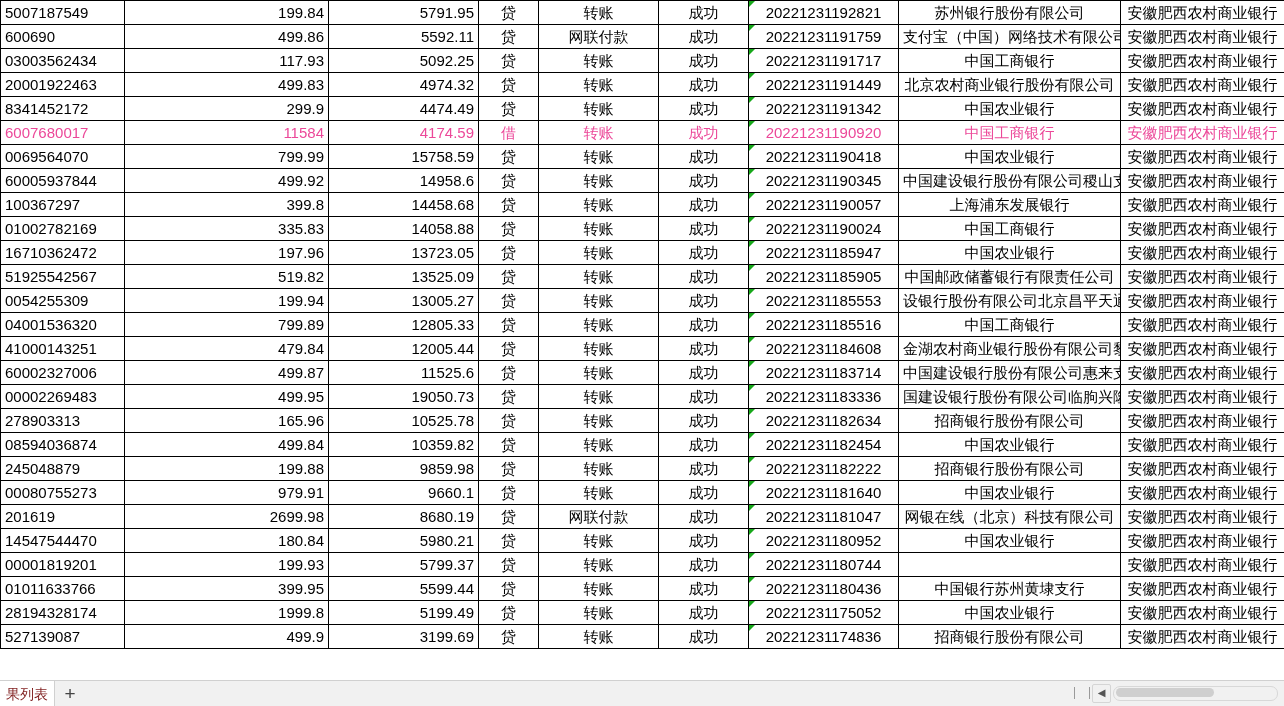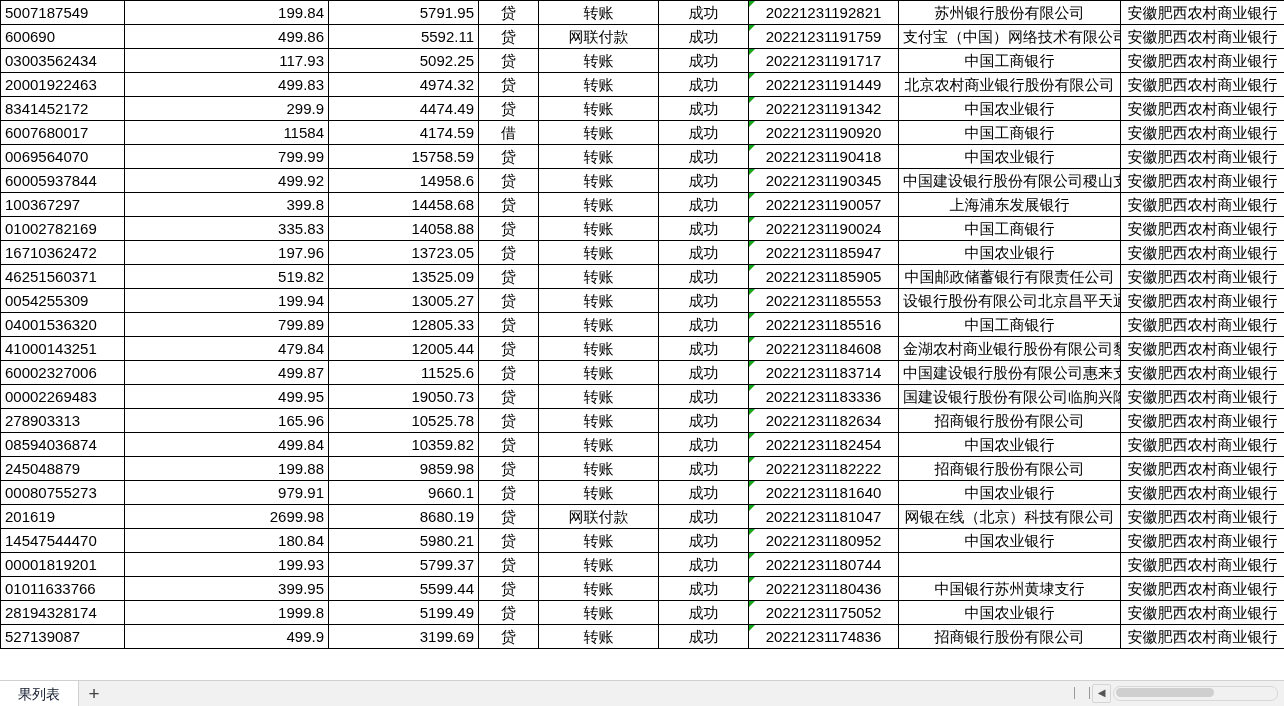--- a/index.html
+++ b/index.html
@@ -47,21 +47,21 @@
   col.c4 { width: 120px; }
   col.c5 { width: 90px; }
   col.c6 { width: 150px; }
   col.c7 { width: 222px; }
   col.c8 { width: 164px; }
 
   .a-left   { text-align: left; }
   .a-right  { text-align: right; }
   .a-center { text-align: center; }
 
-  .red { color: #000000; }
+  .red { color: #ec4899; }
 
   
   td.date-cell { position: relative; }
   td.date-cell .marker {
     position: absolute;
     left: 0px;
     top: 0px;
     width: 0;
     height: 0;
     border-left: 6px solid #17a81a;
@@ -81,27 +81,27 @@
     align-items: center;
     font-size: 14px;
     color: #222;
   }
   .tab-strip {
     display: flex;
     align-items: center;
     height: 26px;
   }
   .sheet-tab {
-    padding: 0 18px;
+    padding: 0 6px;
     height: 26px;
     line-height: 26px;
     background: #ffffff;
     border-right: 1px solid #d0d0d0;
     font-size: 14px;
-    color: #0f172a;
+    color: #7f1d1d;
   }
   .add-sheet {
     width: 30px;
     text-align: center;
     font-size: 19px;
     color: #444;
     line-height: 26px;
     cursor: pointer;
   }
   .hscroll-zone {
@@ -286,21 +286,21 @@
             <td class="a-right">197.96</td>
             <td class="a-right">13723.05</td>
             <td class="a-center">贷</td>
             <td class="a-center">转账</td>
             <td class="a-center">成功</td>
             <td class="a-center date-cell"><span class="marker"></span><span>20221231185947</span></td>
             <td class="a-center">中国农业银行</td>
             <td class="a-center">安徽肥西农村商业银行</td>
           </tr>
           <tr>
-            <td class="a-left">46251560371</td>
+            <td class="a-left">51925542567</td>
             <td class="a-right">519.82</td>
             <td class="a-right">13525.09</td>
             <td class="a-center">贷</td>
             <td class="a-center">转账</td>
             <td class="a-center">成功</td>
             <td class="a-center date-cell"><span class="marker"></span><span>20221231185905</span></td>
             <td class="a-center">中国邮政储蓄银行有限责任公司</td>
             <td class="a-center">安徽肥西农村商业银行</td>
           </tr>
           <tr>

